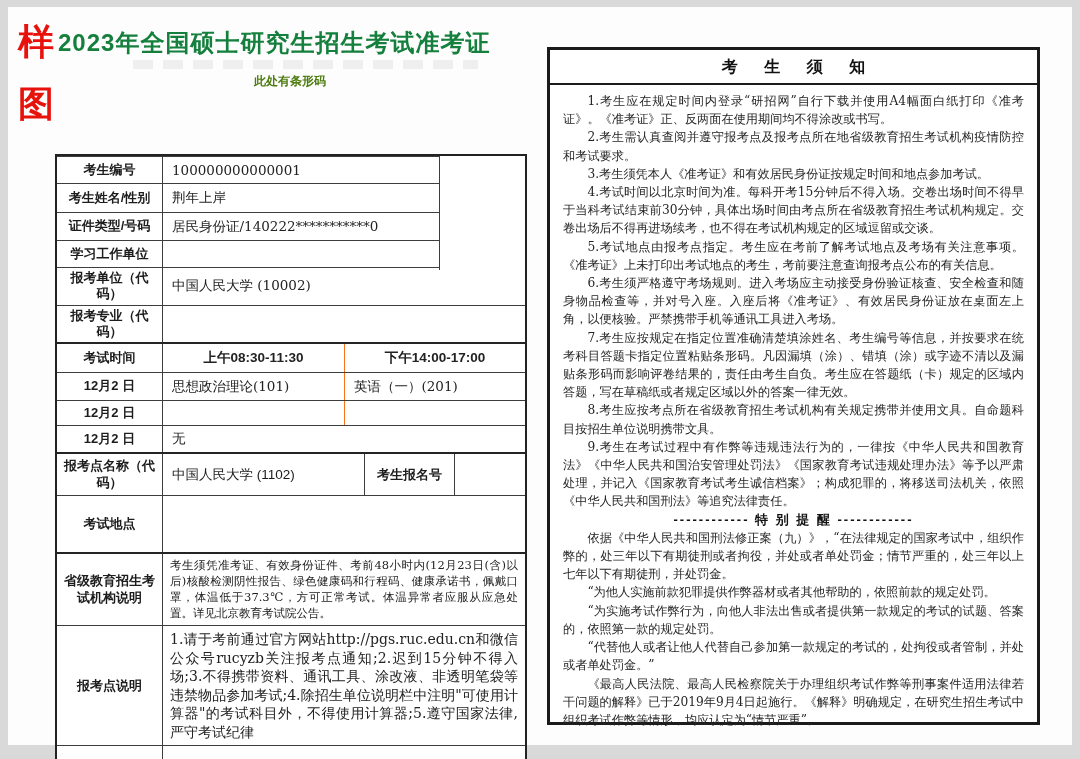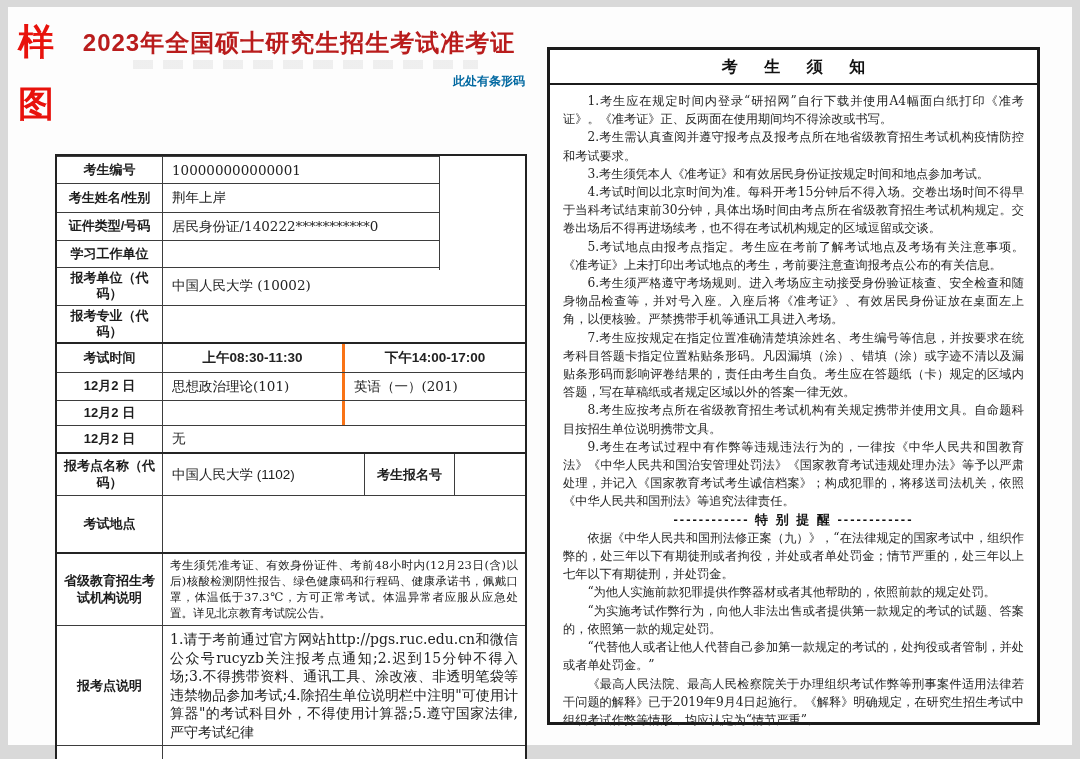--- a/index.html
+++ b/index.html
@@ -14,32 +14,32 @@
     position:absolute; left:8px; top:7px; width:1064px; height:738px;
     background:#fdfdfd;
   }
   
   .sample-mark {
     position:absolute; left:10px; top:4px; width:42px;
     font-size:36px; font-weight:bold; color:#e8120c;
     line-height:62px; word-break:break-all; letter-spacing:0;
   }
   .doc-title {
-    position:absolute; left:56px; top:20px; width:470px;
-    text-align:center; font-size:24px; font-weight:bold; color:#b91c1c;
+    position:absolute; left:50px; top:20px; width:470px;
+    text-align:left; font-size:24px; font-weight:bold; color:#15803d;
     letter-spacing:1px; white-space:nowrap;
   }
   .barcode-ghost {
     position:absolute; left:125px; top:53px; width:345px; height:9px;
     background:repeating-linear-gradient(90deg,#e3e3e3 0 20px, transparent 20px 30px);
     opacity:.55;
   }
   .barcode-note {
     position:absolute; left:47px; top:66px; width:470px;
-    text-align:right; font-size:12px; font-weight:bold; color:#0369a1;
+    text-align:center; font-size:12px; font-weight:bold; color:#4d7c0f;
   }
   
   .info-table {
     position:absolute; left:47px; top:99px; width:472px;
     border:2px solid #222; border-bottom-width:3px;
     background:#fff; 
     margin-top:48px;
   }
   .itbl-inner { position:relative; }
   .row { display:flex; border-top:1px solid #3d3d3d; align-items:stretch; }
@@ -49,21 +49,21 @@
   .cell-label {
     width:106px; flex:none; justify-content:center; text-align:center;
     font-weight:bold; font-size:13px; line-height:1.25;
     border-right:1px solid #3d3d3d; padding:2px 3px;
   }
   .cell-value {
     flex:1; padding:2px 9px; font-family:"DejaVu Serif","Liberation Serif",serif;
     font-size:13.5px; color:#222; min-width:0;
   }
   .cell-mid {
-    width:182px; flex:none; border-right:3px solid #f97316; padding:2px 9px;
+    width:182px; flex:none; border-right:1px solid #f97316; padding:2px 9px;
     font-family:"DejaVu Serif","Liberation Serif",serif; font-size:13.5px; color:#222;
   }
   .cell-center { justify-content:center; text-align:center; font-family:"Liberation Sans",sans-serif; font-weight:bold; font-size:13.5px; }
   .cell-sub-label {
     width:90px; flex:none; border-right:1px solid #3d3d3d;
     justify-content:center; text-align:right; font-weight:bold; font-size:13px;
   }
   .cell-rest { flex:1; }
   .cell-text {
     flex:1; display:block; padding:4px 7px;

